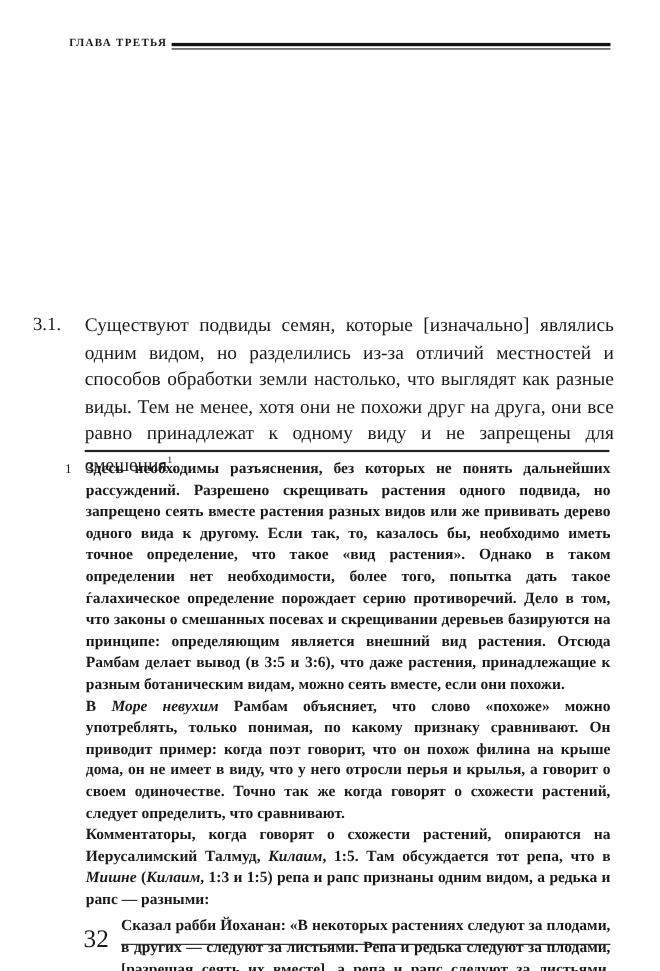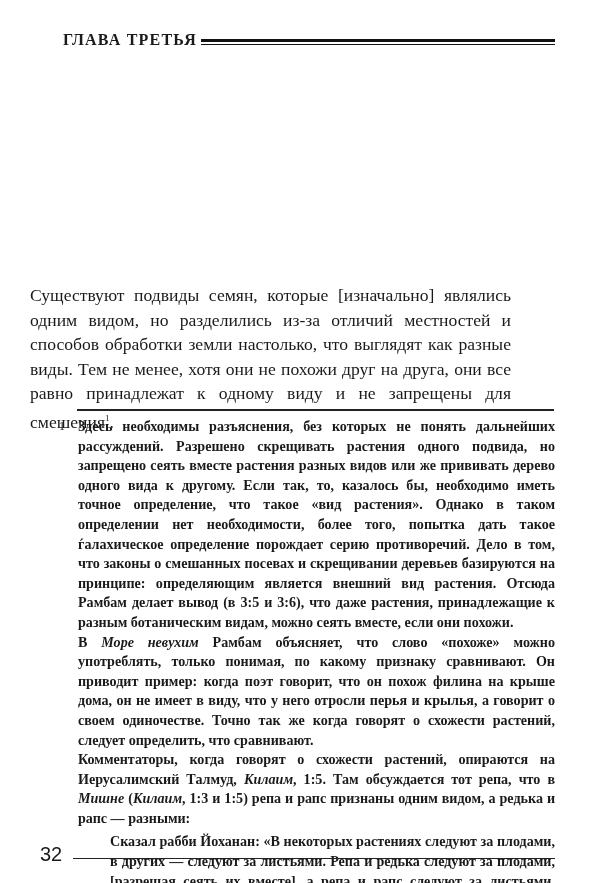--- a/index.html
+++ b/index.html
@@ -6,21 +6,21 @@
   body {
     width: 600px; height: 883px; background: #ffffff; position: relative;
     overflow: hidden; color: #1a1a1a;
     font-family: "Liberation Serif", "DejaVu Serif", serif;
   }
   .header {
     position: absolute; left: 63px; top: 32px; width: 492px;
     display: flex; align-items: center;
   }
   .header-title {
-    font-size: 16px; font-weight: bold; letter-spacing: 1.2px;
+    font-size: 10px; font-weight: bold; letter-spacing: 1.2px;
     white-space: nowrap; line-height: 16px;
   }
   .header-rule {
     flex: 1; margin-left: 4px; height: 9px; position: relative; top: 1px;
   }
   .header-rule .thick { position: absolute; left:0; right:0; top:2px; height:3px; background:#111; }
   .header-rule .thin { position: absolute; left:0; right:0; top:7px; height:1.5px; background:#111; }
 
   .main-para {
     position: absolute; left: 30px; top: 283px; width: 530px;
@@ -44,36 +44,37 @@
   .fn-num { width: 23px; flex-shrink: 0; font-size: 12px; line-height: 19.6px; padding-left: 4px; box-sizing: border-box; }
   .fn-body { width: 477px; font-size: 14.1px; line-height: 19.6px; text-align: justify; }
   .fn-body p { margin: 0; font-weight: bold; }
   .fn-body .quote { margin: 4px 0 0 32px; }
   .fn-body i { font-style: italic; }
 
   .footer {
     position: absolute; left: 40px; top: 845px; width: 515px; display: flex; align-items: flex-end;
   }
   .page-num {
-    font-family: Liberation Sans, sans-serif; font-size: 20px; line-height: 18px;
+    font-family: Liberation Serif, serif; font-size: 23px; line-height: 18px; margin-left: 36px;
   }
   .footer-rule { flex: 1; height: 1.5px; background: #222; margin-left: 11px; margin-bottom: 4px; }
 </style>
 </head>
 <body>
 
 <div class="header">
   <span class="header-title">ГЛАВА ТРЕТЬЯ</span>
   <div class="header-rule">
     <div class="thick"></div>
       <div class="thin"></div>
   </div>
 </div>
 
 <div class="main-para">
+  <div class="para-num">3.1.</div>
   <div class="para-text"><span>Существуют подвиды семян, которые [изначально] являлись одним видом, но разделились из-за отличий местностей и способов обработки земли настолько, что выглядят как разные виды. Тем не менее, хотя они не похожи друг на друга, они все равно принадлежат к одному виду и не запрещены для смешения</span><sup>1</sup><span>.</span></div>
 </div>
 
 <div class="fn-rule"></div>
 
 <div class="footnote">
   <div class="fn-num">1</div>
   <div class="fn-body">
     <p>Здесь необходимы разъяснения, без которых не понять дальнейших рассуждений. Разрешено скрещивать растения одного подвида, но запрещено сеять вместе растения разных видов или же прививать дерево одного вида к другому. Если так, то, казалось бы, необходимо иметь точное определение, что такое «вид растения». Однако в таком определении нет необходимости, более того, попытка дать такое ѓалахическое определение порождает серию противоречий. Дело в том, что законы о смешанных посевах и скрещивании деревьев базируются на принципе: определяющим является внешний вид растения. Отсюда Рамбам делает вывод (в 3:5 и 3:6), что даже растения, принадлежащие к разным ботаническим видам, можно сеять вместе, если они похожи.</p>
     <p><span>В </span><i>Море невухим</i><span> Рамбам объясняет, что слово «похоже» можно употреблять, только понимая, по какому признаку сравнивают. Он приводит пример: когда поэт говорит, что он похож филина на крыше дома, он не имеет в виду, что у него отросли перья и крылья, а говорит о своем одиночестве. Точно так же когда говорят о схожести растений, следует определить, что сравнивают.</span></p>

